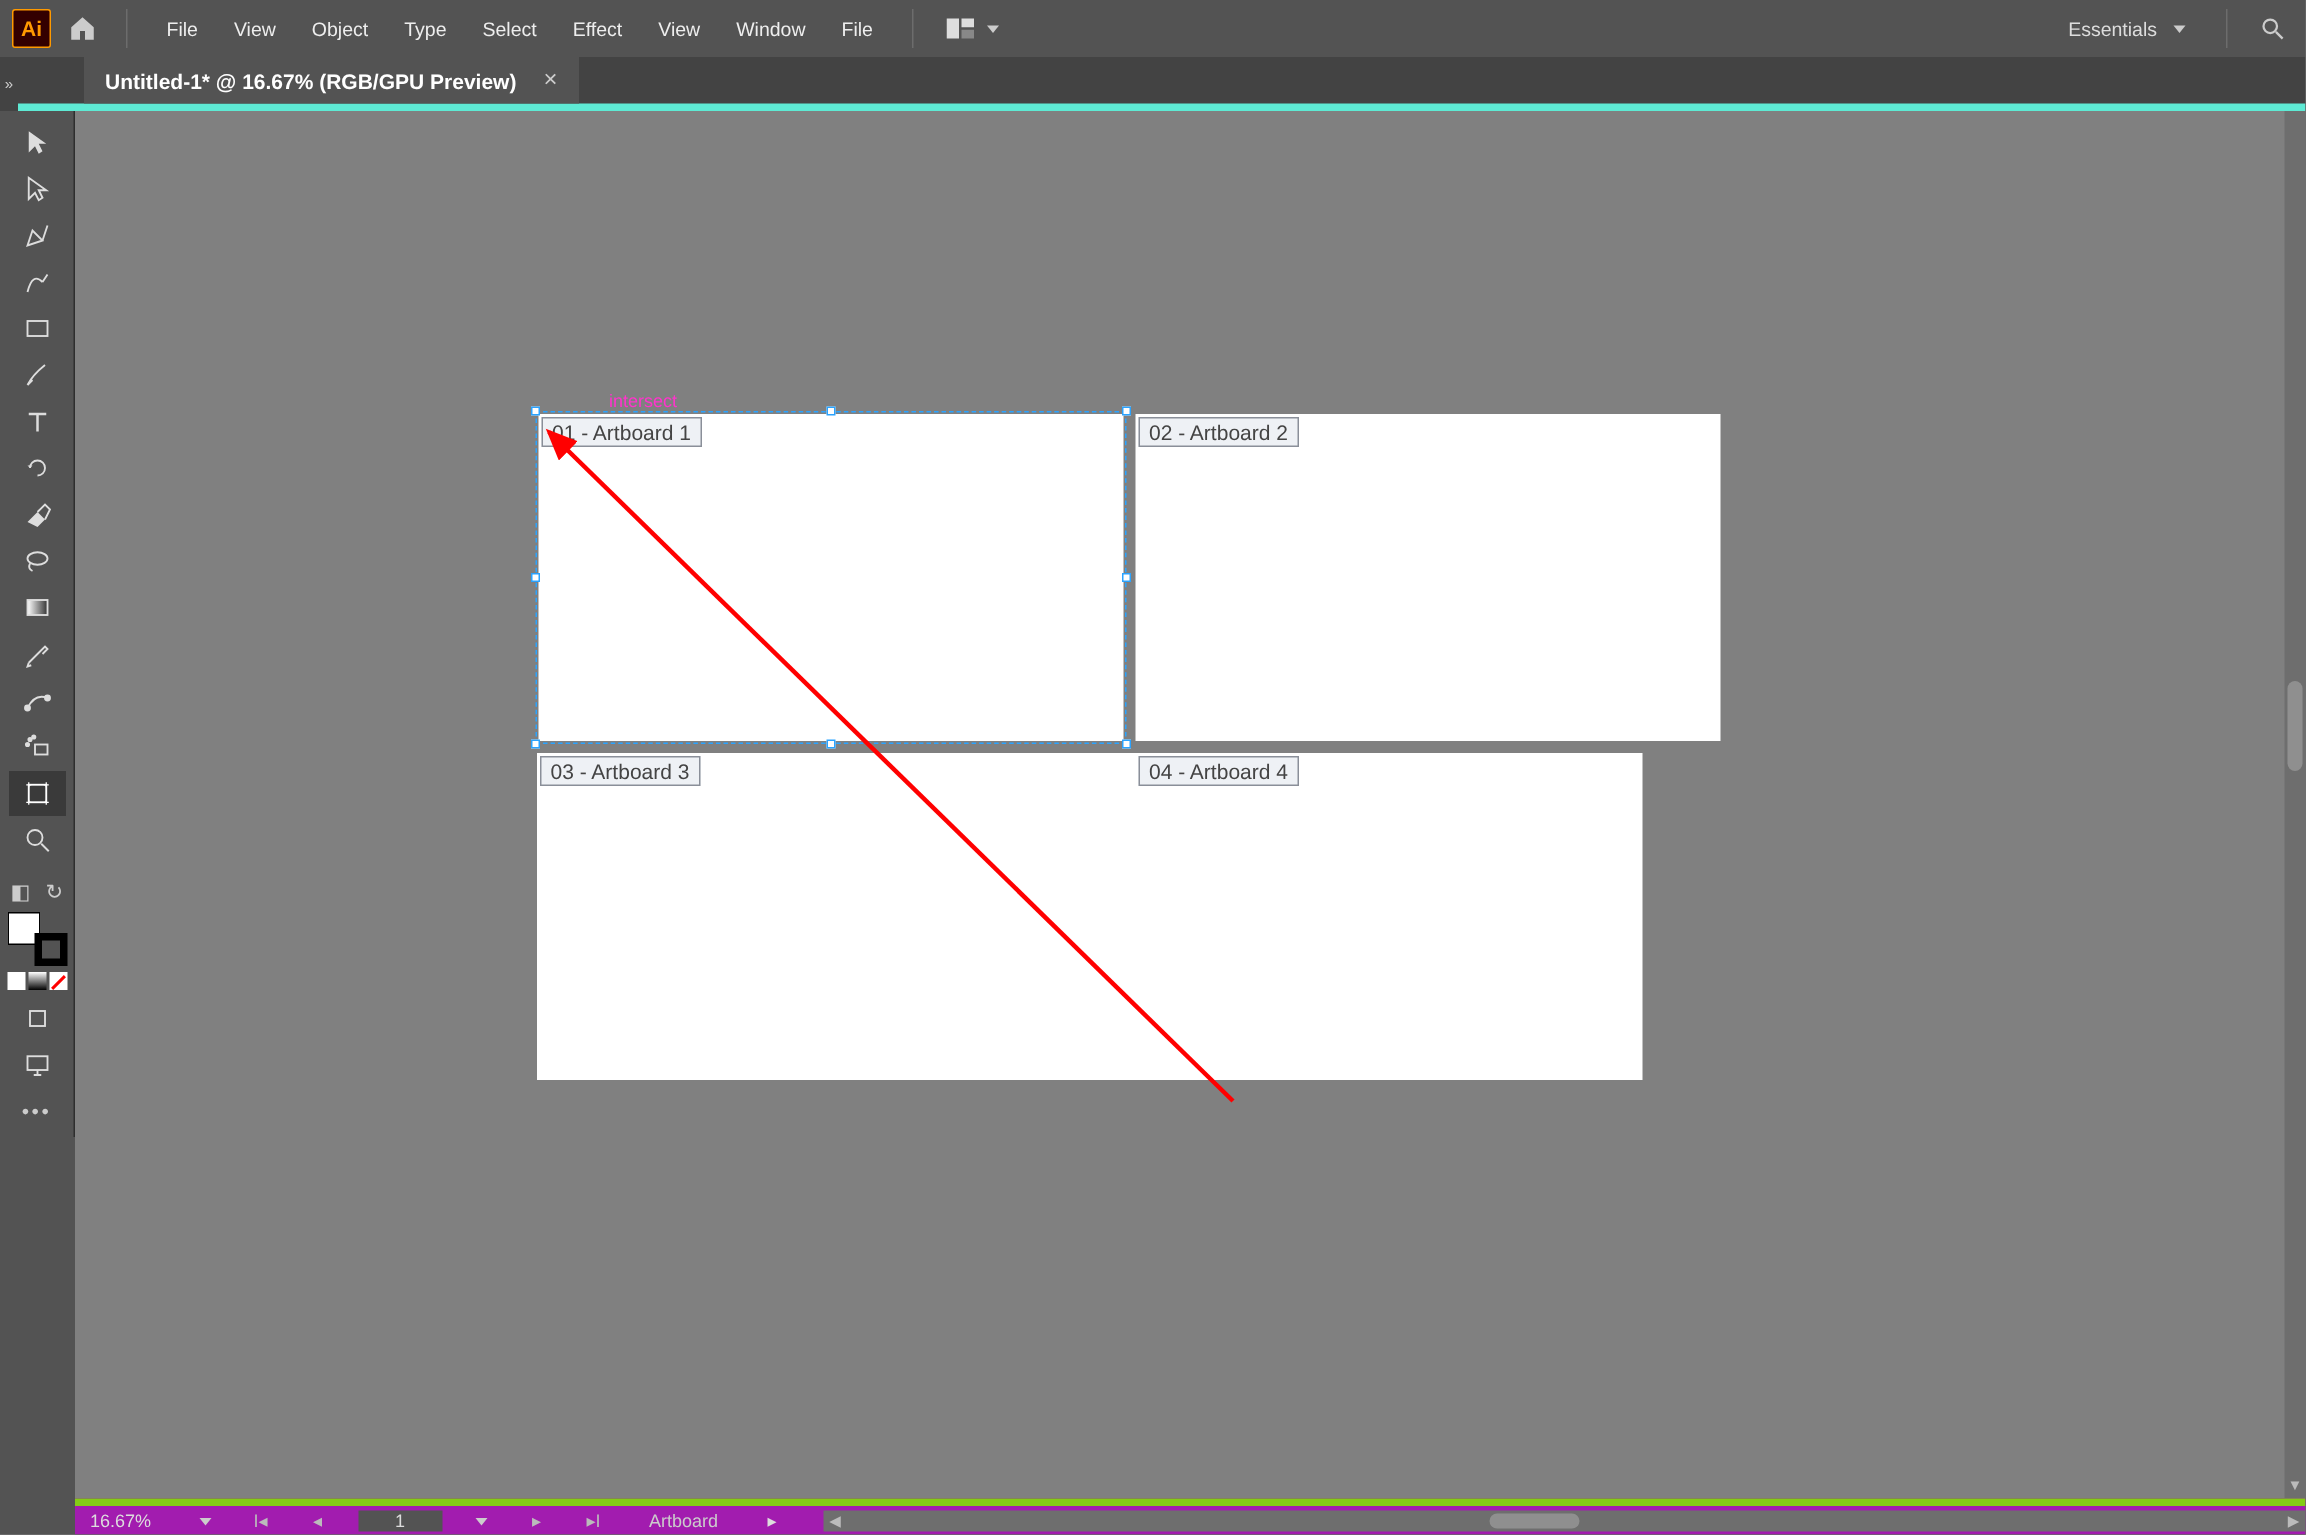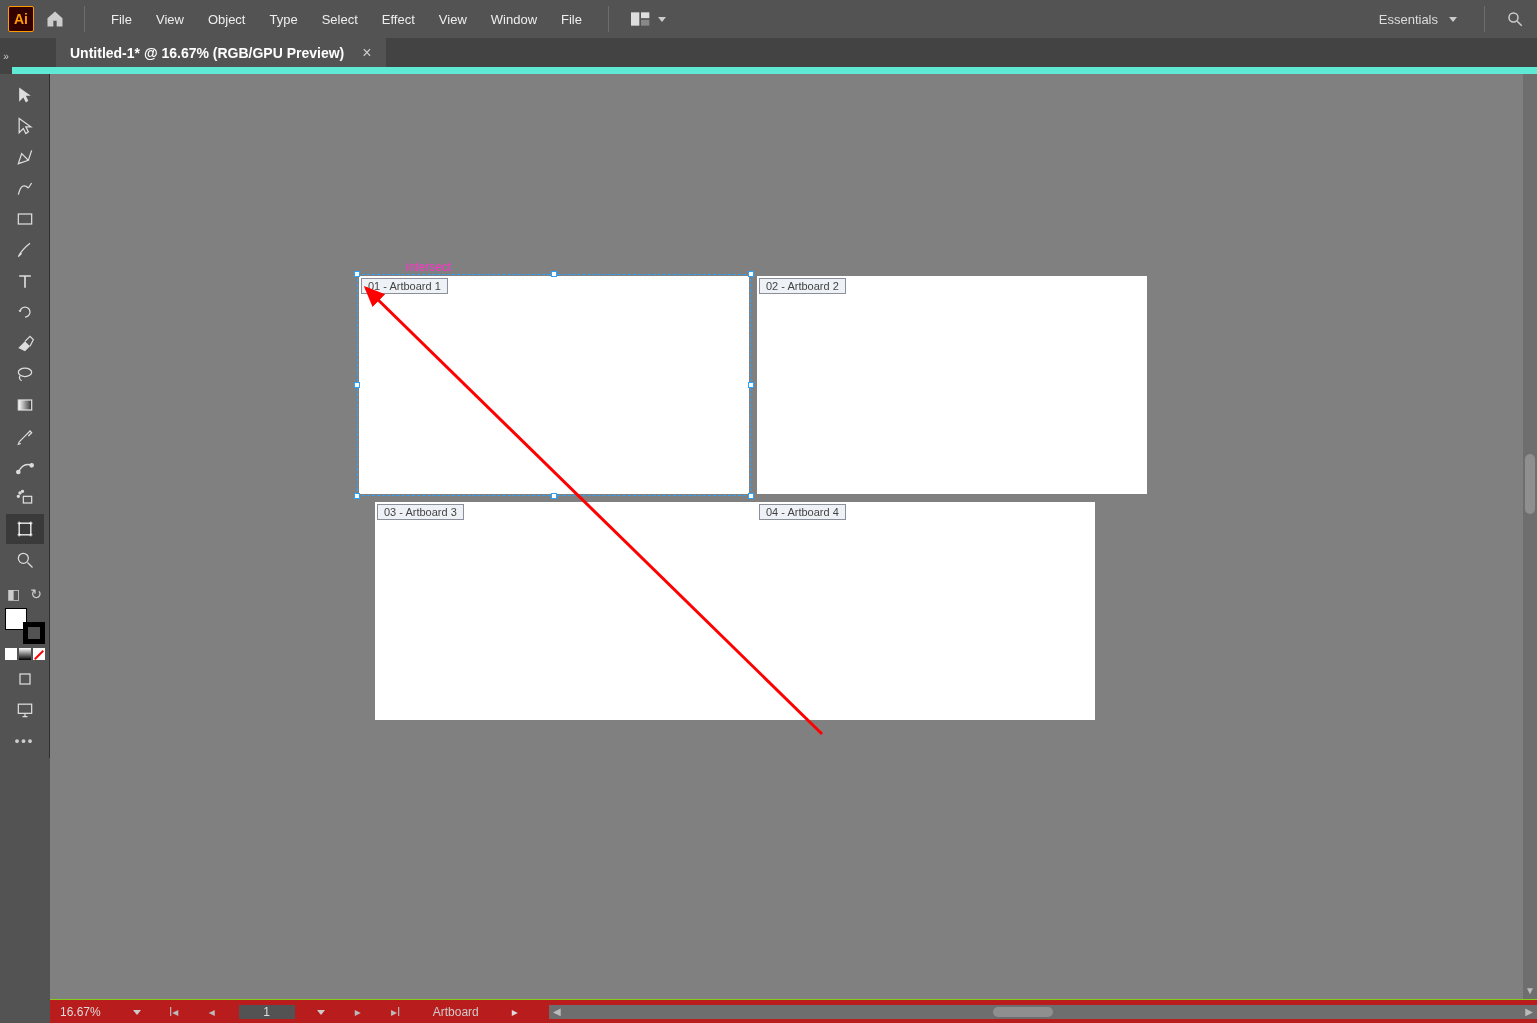--- a/index.html
+++ b/index.html
@@ -43,21 +43,21 @@
 .right-group{margin-left:auto;display:flex;align-items:center;gap:8px;}
 .workspace-label{display:flex;align-items:center;gap:8px;color:#ddd;padding:0 8px;}
 .search-btn{width:28px;height:28px;display:flex;align-items:center;justify-content:center;color:#ccc;}
 
 
 .tabbar {
   height: 36px;
   background: #434343;
   display:flex;align-items:stretch;
   padding-left: 56px;
-  border-bottom: 7px solid #5eead4;
+  border-bottom: 5px solid #5eead4;
 }
 .doc-tab {
   background: #535353;
   display:flex;align-items:center;gap:18px;
   padding: 0 14px;
   color:#fff;font-weight:600;font-size:14px;
 }
 .doc-tab .close-x { color:#ccc;font-weight:400;font-size:16px;cursor:default;}
 
 
@@ -100,36 +100,36 @@
 .canvas-wrap{
   position:absolute; left:50px; right:0; top:74px; bottom:24px;
   background:#808080;
   overflow:hidden;
 }
 .canvas-inner{position:absolute;inset:0;}
 .artboard{position:absolute;background:#fff;}
 .ab-label{
   position:absolute;left:2px;top:2px;
   background:#eef1f5;border:1px solid #8a8f99;
-  color:#444;font-size:11px;padding:1px 6px;
+  color:#444;font-size:14px;padding:1px 6px;
 }
 .ab-select{position:absolute;border:1px dashed #2aa3ff;pointer-events:none;}
 .ab-handle{position:absolute;width:6px;height:6px;background:#fff;border:1px solid #2aa3ff;}
 .intersect-label{position:absolute;color:#ff33cc;font-size:12px;padding-left:41px;}
 .redline{position:absolute;pointer-events:none;}
 .redline svg{overflow:visible;}
 
 .vscroll{position:absolute;right:0;top:0;width:14px;height:100%;background:#6e6e6e;}
 .vscroll .vthumb{position:absolute;right:2px;width:10px;border-radius:5px;background:#8f8f8f;}
 .vscroll .arrow{position:absolute;left:2px;width:10px;height:12px;color:#bbb;font-size:10px;text-align:center;}
 
 
 .statusbar{
   position:absolute;left:50px;right:0;bottom:0;height:24px;
-  background:#b91c1c;border-top:1px solid #84cc16;
+  background:#a21caf;border-top:5px solid #84cc16;
   display:flex;align-items:center;gap:16px;
   font-size:12px;color:#ddd;
 }
 .statusbar .zoom{padding:0 10px;}
 .statusbar .drop{width:20px;display:flex;justify-content:center;}
 .statusbar .navbtn{width:22px;height:20px;display:flex;align-items:center;justify-content:center;color:#bbb;}
 .statusbar .artfield{width:56px;text-align:center;background:#535353;border:none;color:#ddd;}
 .statusbar .label{padding:0 10px;color:#ccc;}
 .statusbar .hscrollzone{flex:1;height:14px;background:#6e6e6e;margin-left:8px;position:relative;}
 .statusbar .hthumb{position:absolute;top:2px;height:10px;border-radius:5px;background:#8f8f8f;}
@@ -331,21 +331,21 @@
       <div class="ab-handle" style="left: 304px; top: 419px;"></div>
       <div class="ab-handle" style="left: 501px; top: 197px;"></div>
       <div class="ab-handle" style="left: 501px; top: 419px;"></div>
       <div class="ab-handle" style="left: 698px; top: 197px;"></div>
       <div class="ab-handle" style="left: 698px; top: 308px;"></div>
       <div class="ab-handle" style="left: 698px; top: 419px;"></div>
       <div class="intersect-label" style="left: 315px; top: 186px;">intersect</div>
       <div class="artboard" style="left: 707px; top: 202px; width: 390px; height: 218px;">
         <div class="ab-label">02 - Artboard 2</div>
       </div>
-      <div class="artboard" style="left: 325px; top: 428px; width: 450px; height: 218px;">
+      <div class="artboard" style="left: 308px; top: 428px; width: 450px; height: 218px;">
         <div class="ab-label">03 - Artboard 3</div>
       </div>
       <div class="artboard" style="left: 707px; top: 428px; width: 338px; height: 218px;">
         <div class="ab-label">04 - Artboard 4</div>
       </div>
     </div>
 
   <div class="redline" id="redline" style="left: 306px; top: 204px; width: 476px; height: 466px;">
     <svg id="redline-svg" width="476" height="466">
         <defs>

